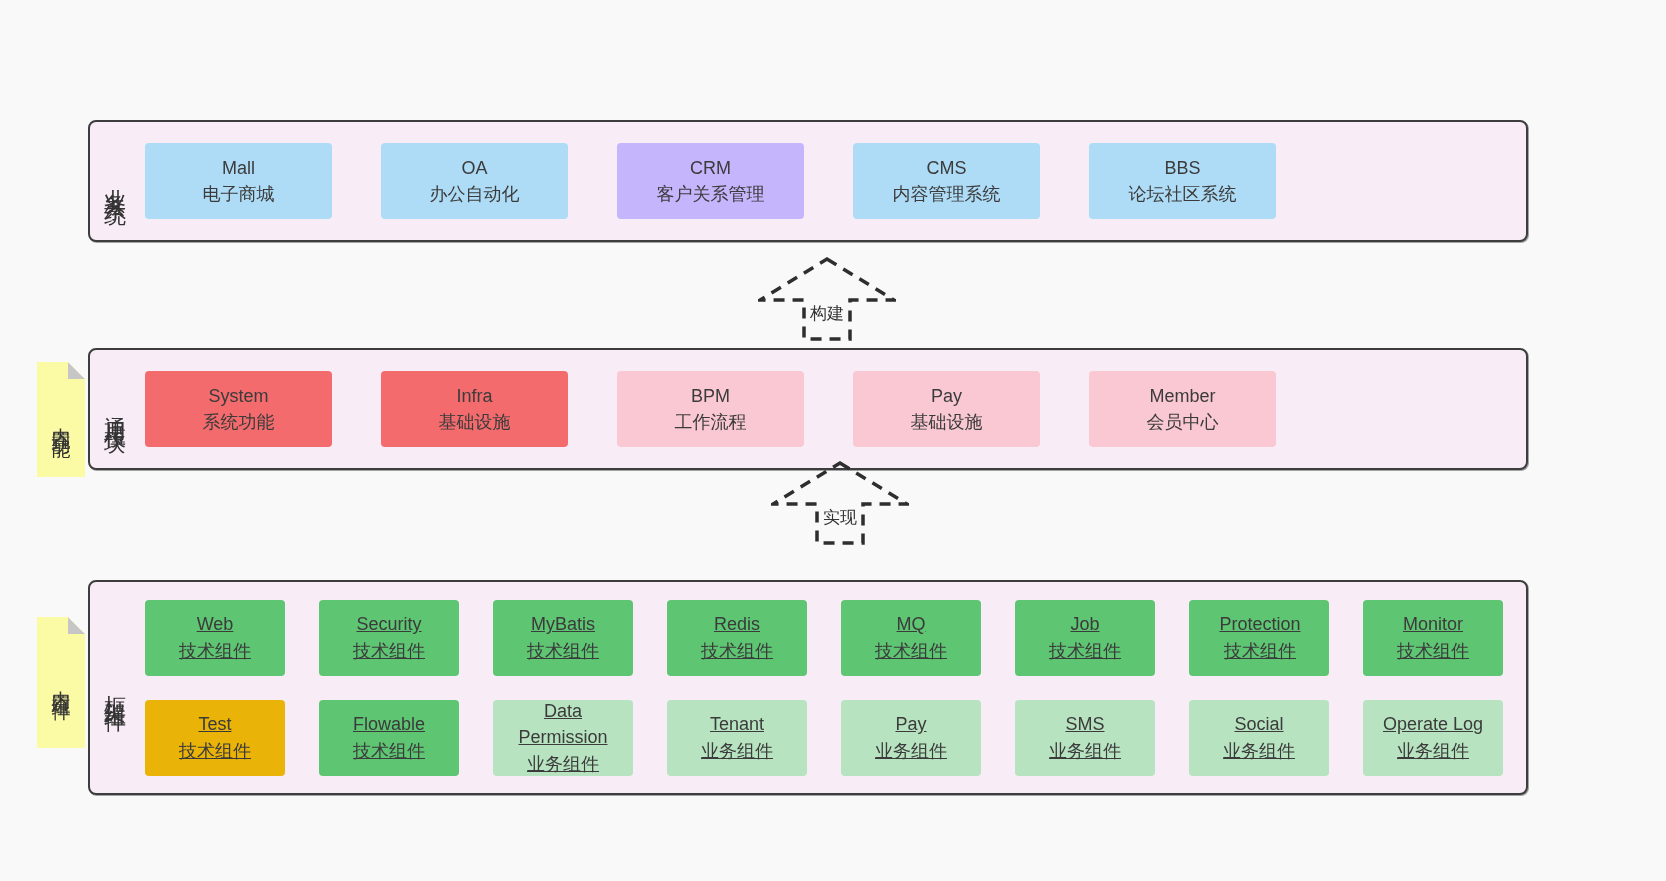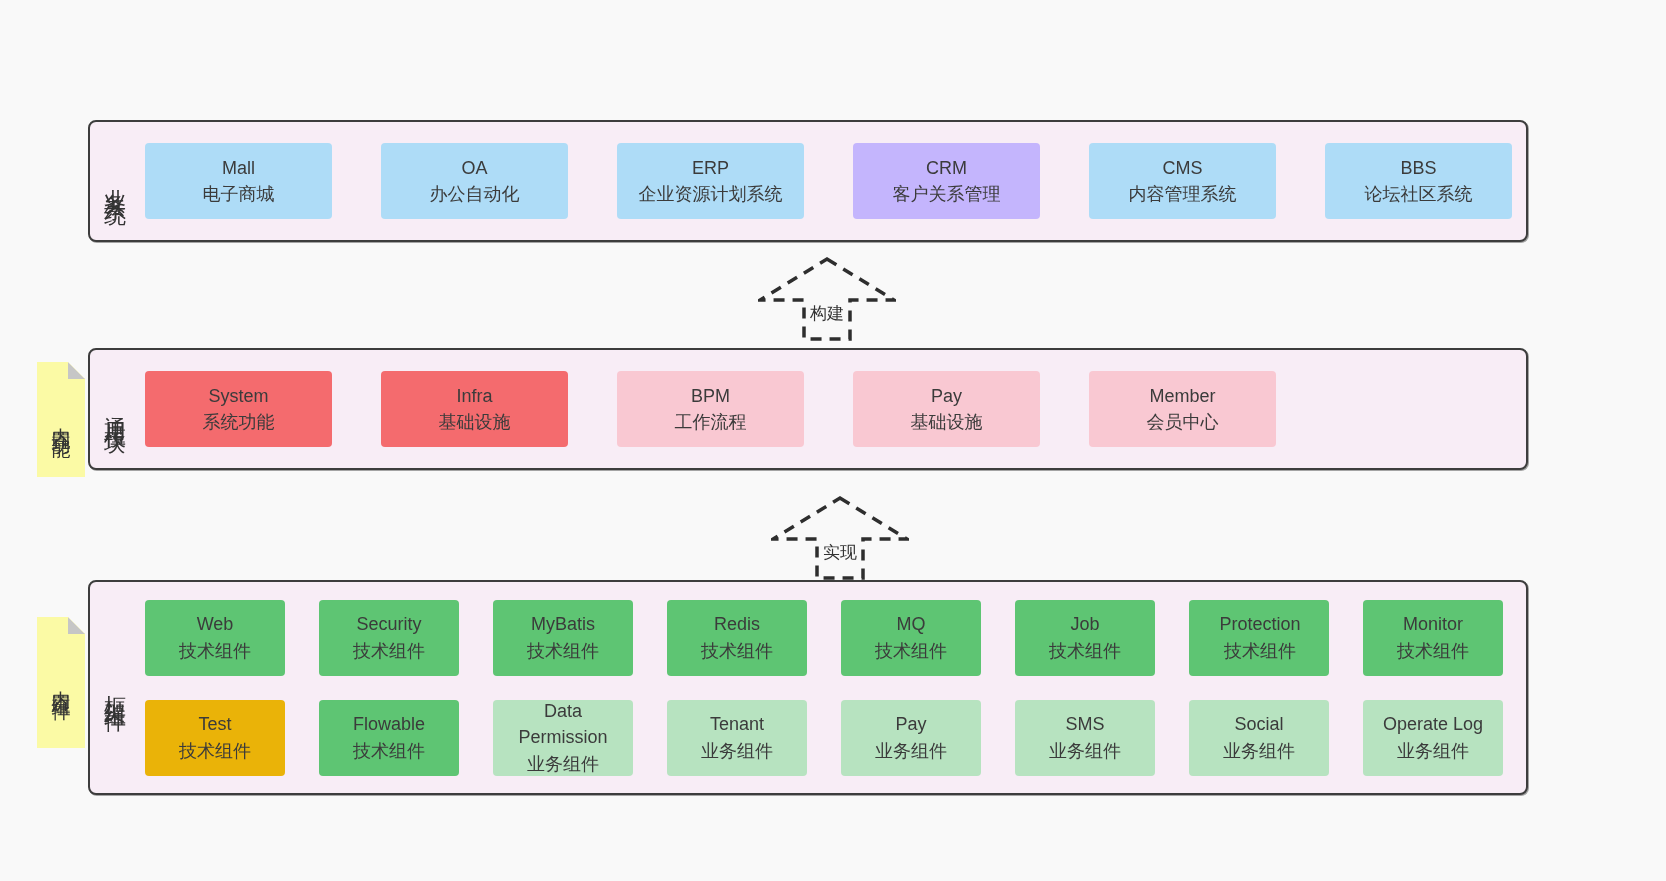--- a/index.html
+++ b/index.html
@@ -23,21 +23,21 @@
     background:#f8edf6;
     border:2px solid #3d3d3d;
     border-radius:8px;
     box-shadow:1px 1px 0 rgba(60,60,60,.45);
     display:flex;
     align-items:center;
     box-sizing:border-box;
   }
   #sec-business{top:120px;height:122px;}
   #sec-modules{top:348px;height:122px;}
-  #sec-components{top:580px;height:215px;}
+  #sec-components{top:580px;height:215px;text-decoration:underline;}
   .layer-label{
     position:absolute;
     left:10px;
     top:50%;
     transform:translateY(-50%);
     writing-mode:vertical-rl;
     text-orientation:upright;
     font-size:22px;
     letter-spacing:5px;
     color:#333;
@@ -98,21 +98,21 @@
     color:#333;
     white-space:nowrap;
   }
   
   .arrow{
     position:absolute;
     width:138px;
     height:86px;
   }
   #arrow-build{left:758px;top:256px;}
-  #arrow-implement{left:771px;top:495px;}
+  #arrow-implement{left:771px;top:460px;}
   .arrow svg{position:absolute;inset:0;width:100%;height:100%;}
   .arrow-label{
     position:absolute;
     left:50%;
     top:44px;
     transform:translateX(-50%);
     background:#f9f9f9;
     padding:2px 4px;
     font-size:17px;
     color:#333;
@@ -129,24 +129,20 @@
     <div class="rows">
         <div class="box-row">
           <div class="box v-blue" style="background: rgb(174, 220, 247);">
             <span class="box-name">Mall</span>
             <span class="box-desc">电子商城</span>
           </div>
           <div class="box v-blue" style="background: rgb(174, 220, 247);">
             <span class="box-name">OA</span>
             <span class="box-desc">办公自动化</span>
           </div>
-          <div class="box v-blue" style="background: rgb(174, 220, 247);">
-            <span class="box-name">ERP</span>
-            <span class="box-desc">企业资源计划系统</span>
-          </div>
           <div class="box v-blue" style="background: #c4b5fd;">
             <span class="box-name">CRM</span>
             <span class="box-desc">客户关系管理</span>
           </div>
           <div class="box v-blue" style="background: rgb(174, 220, 247);">
             <span class="box-name">CMS</span>
             <span class="box-desc">内容管理系统</span>
           </div>
           <div class="box v-blue" style="background: rgb(174, 220, 247);">
             <span class="box-name">BBS</span>

